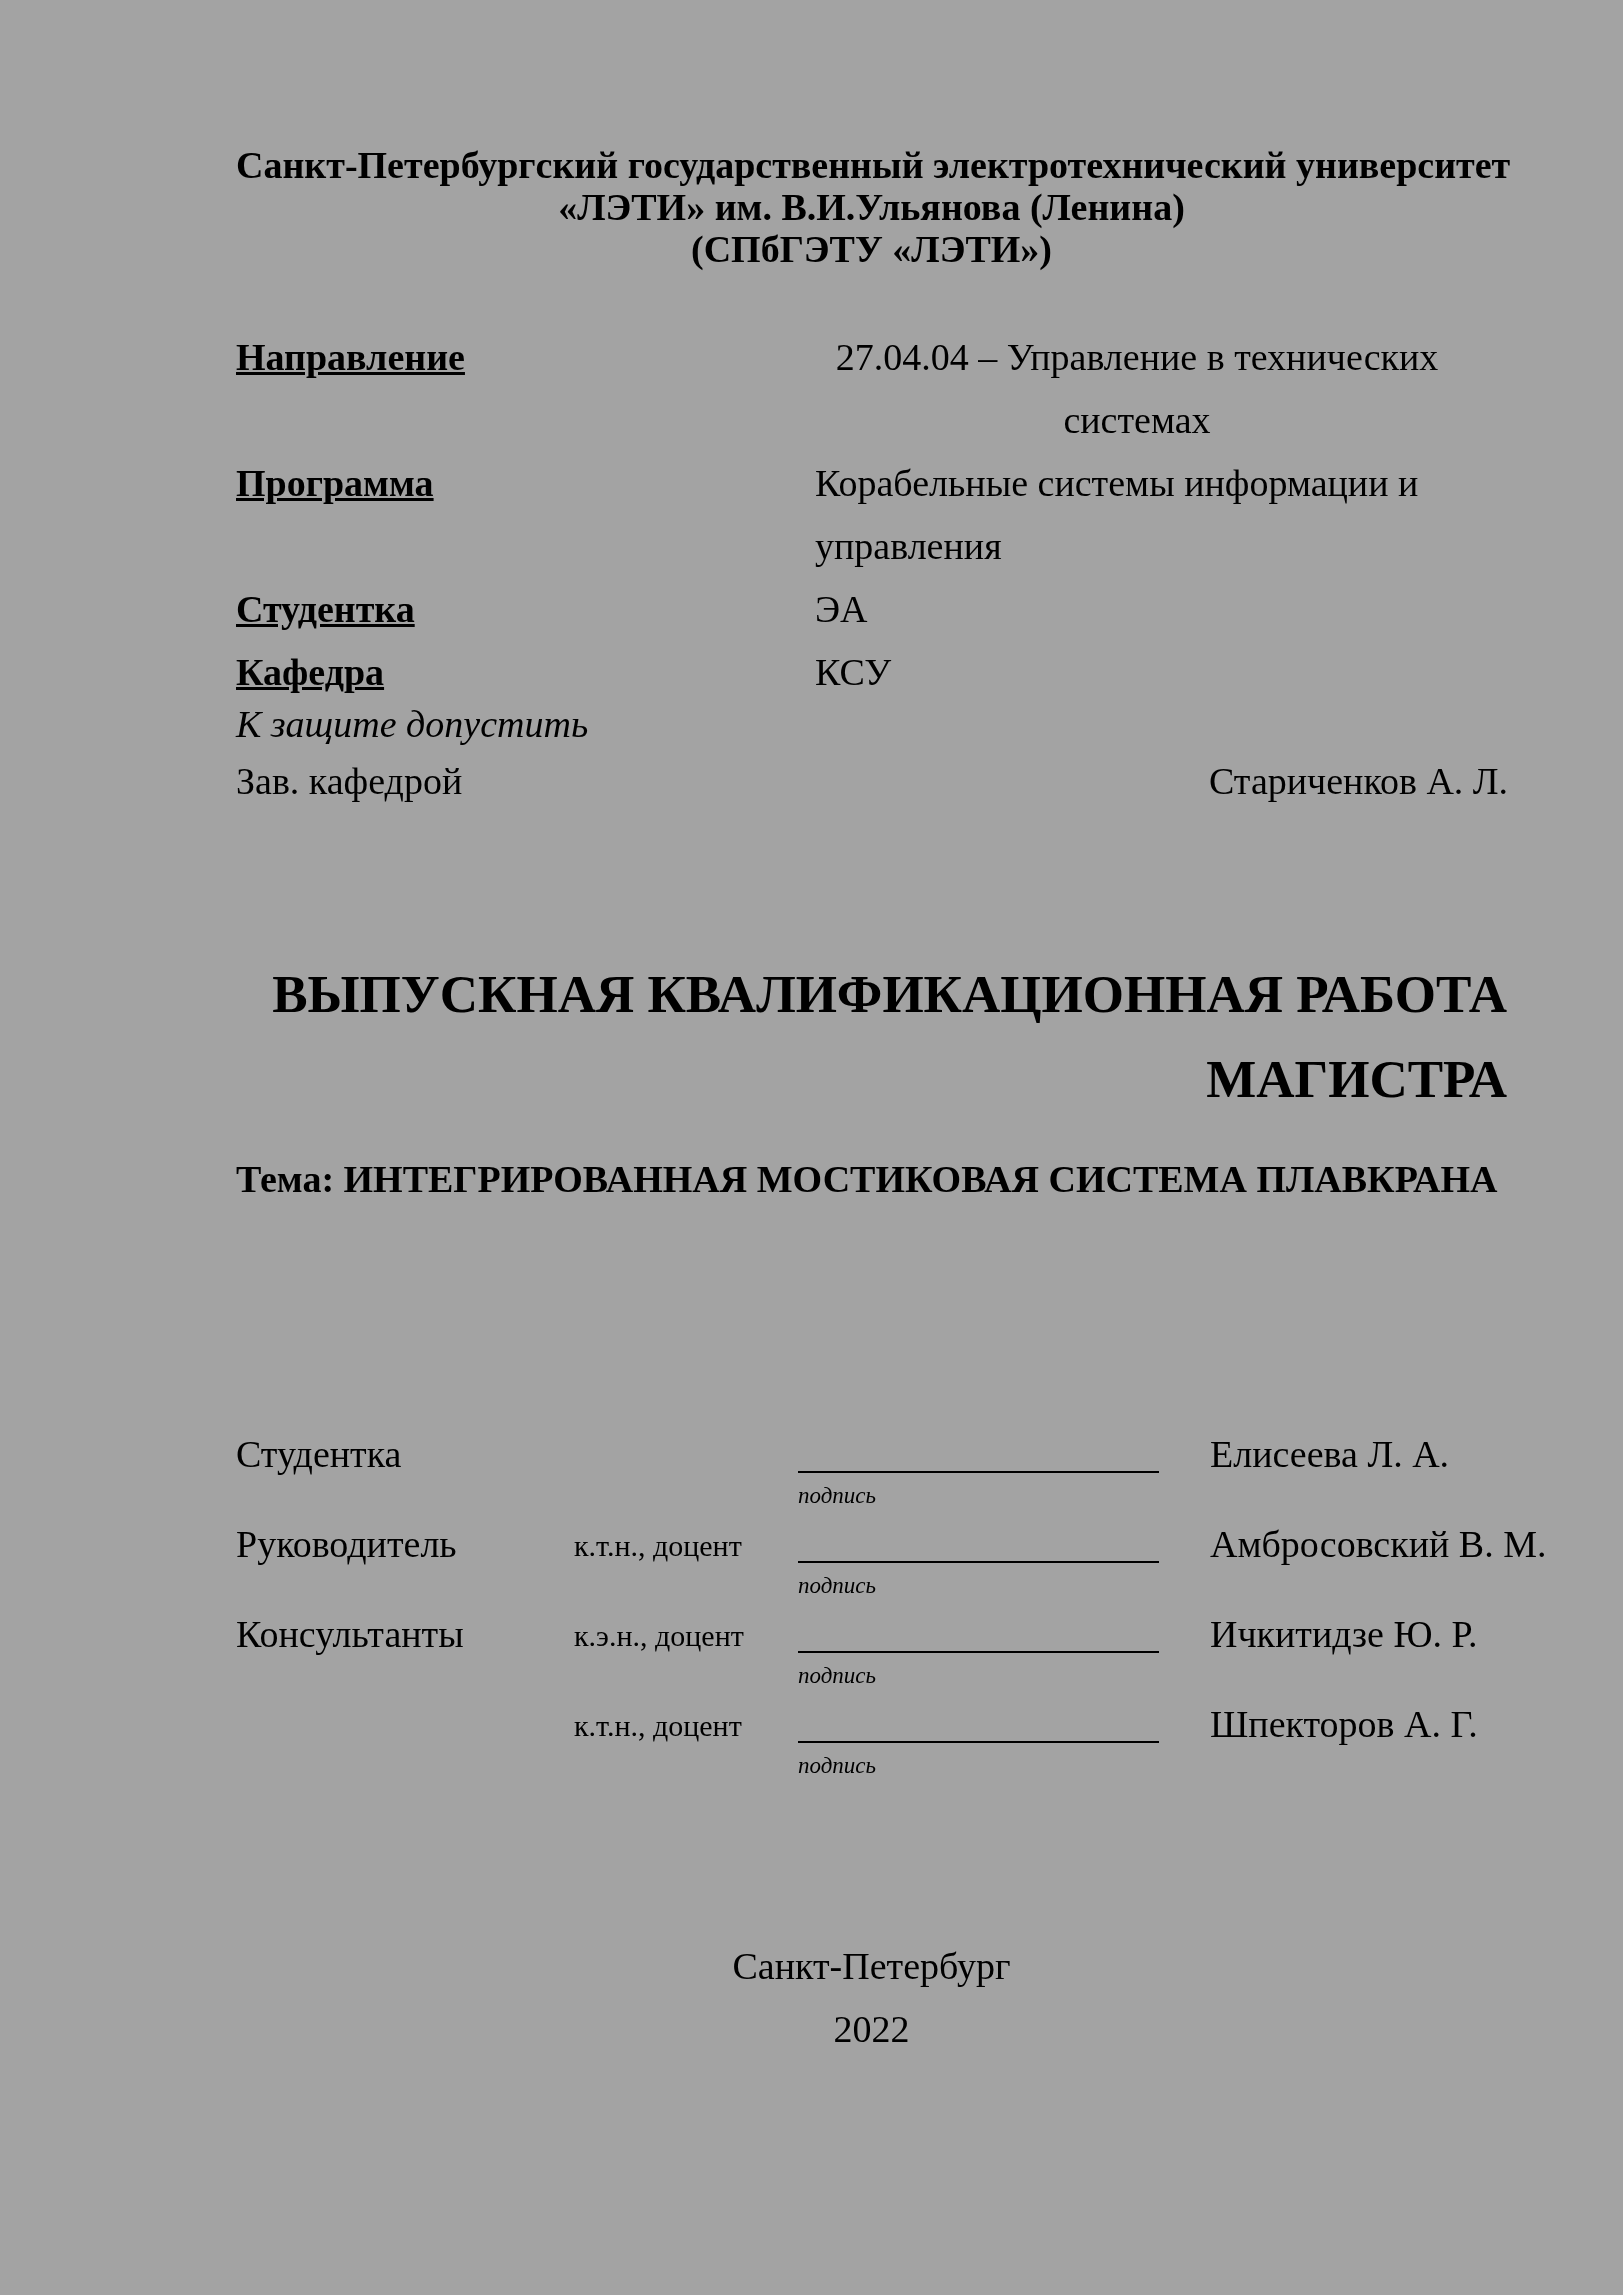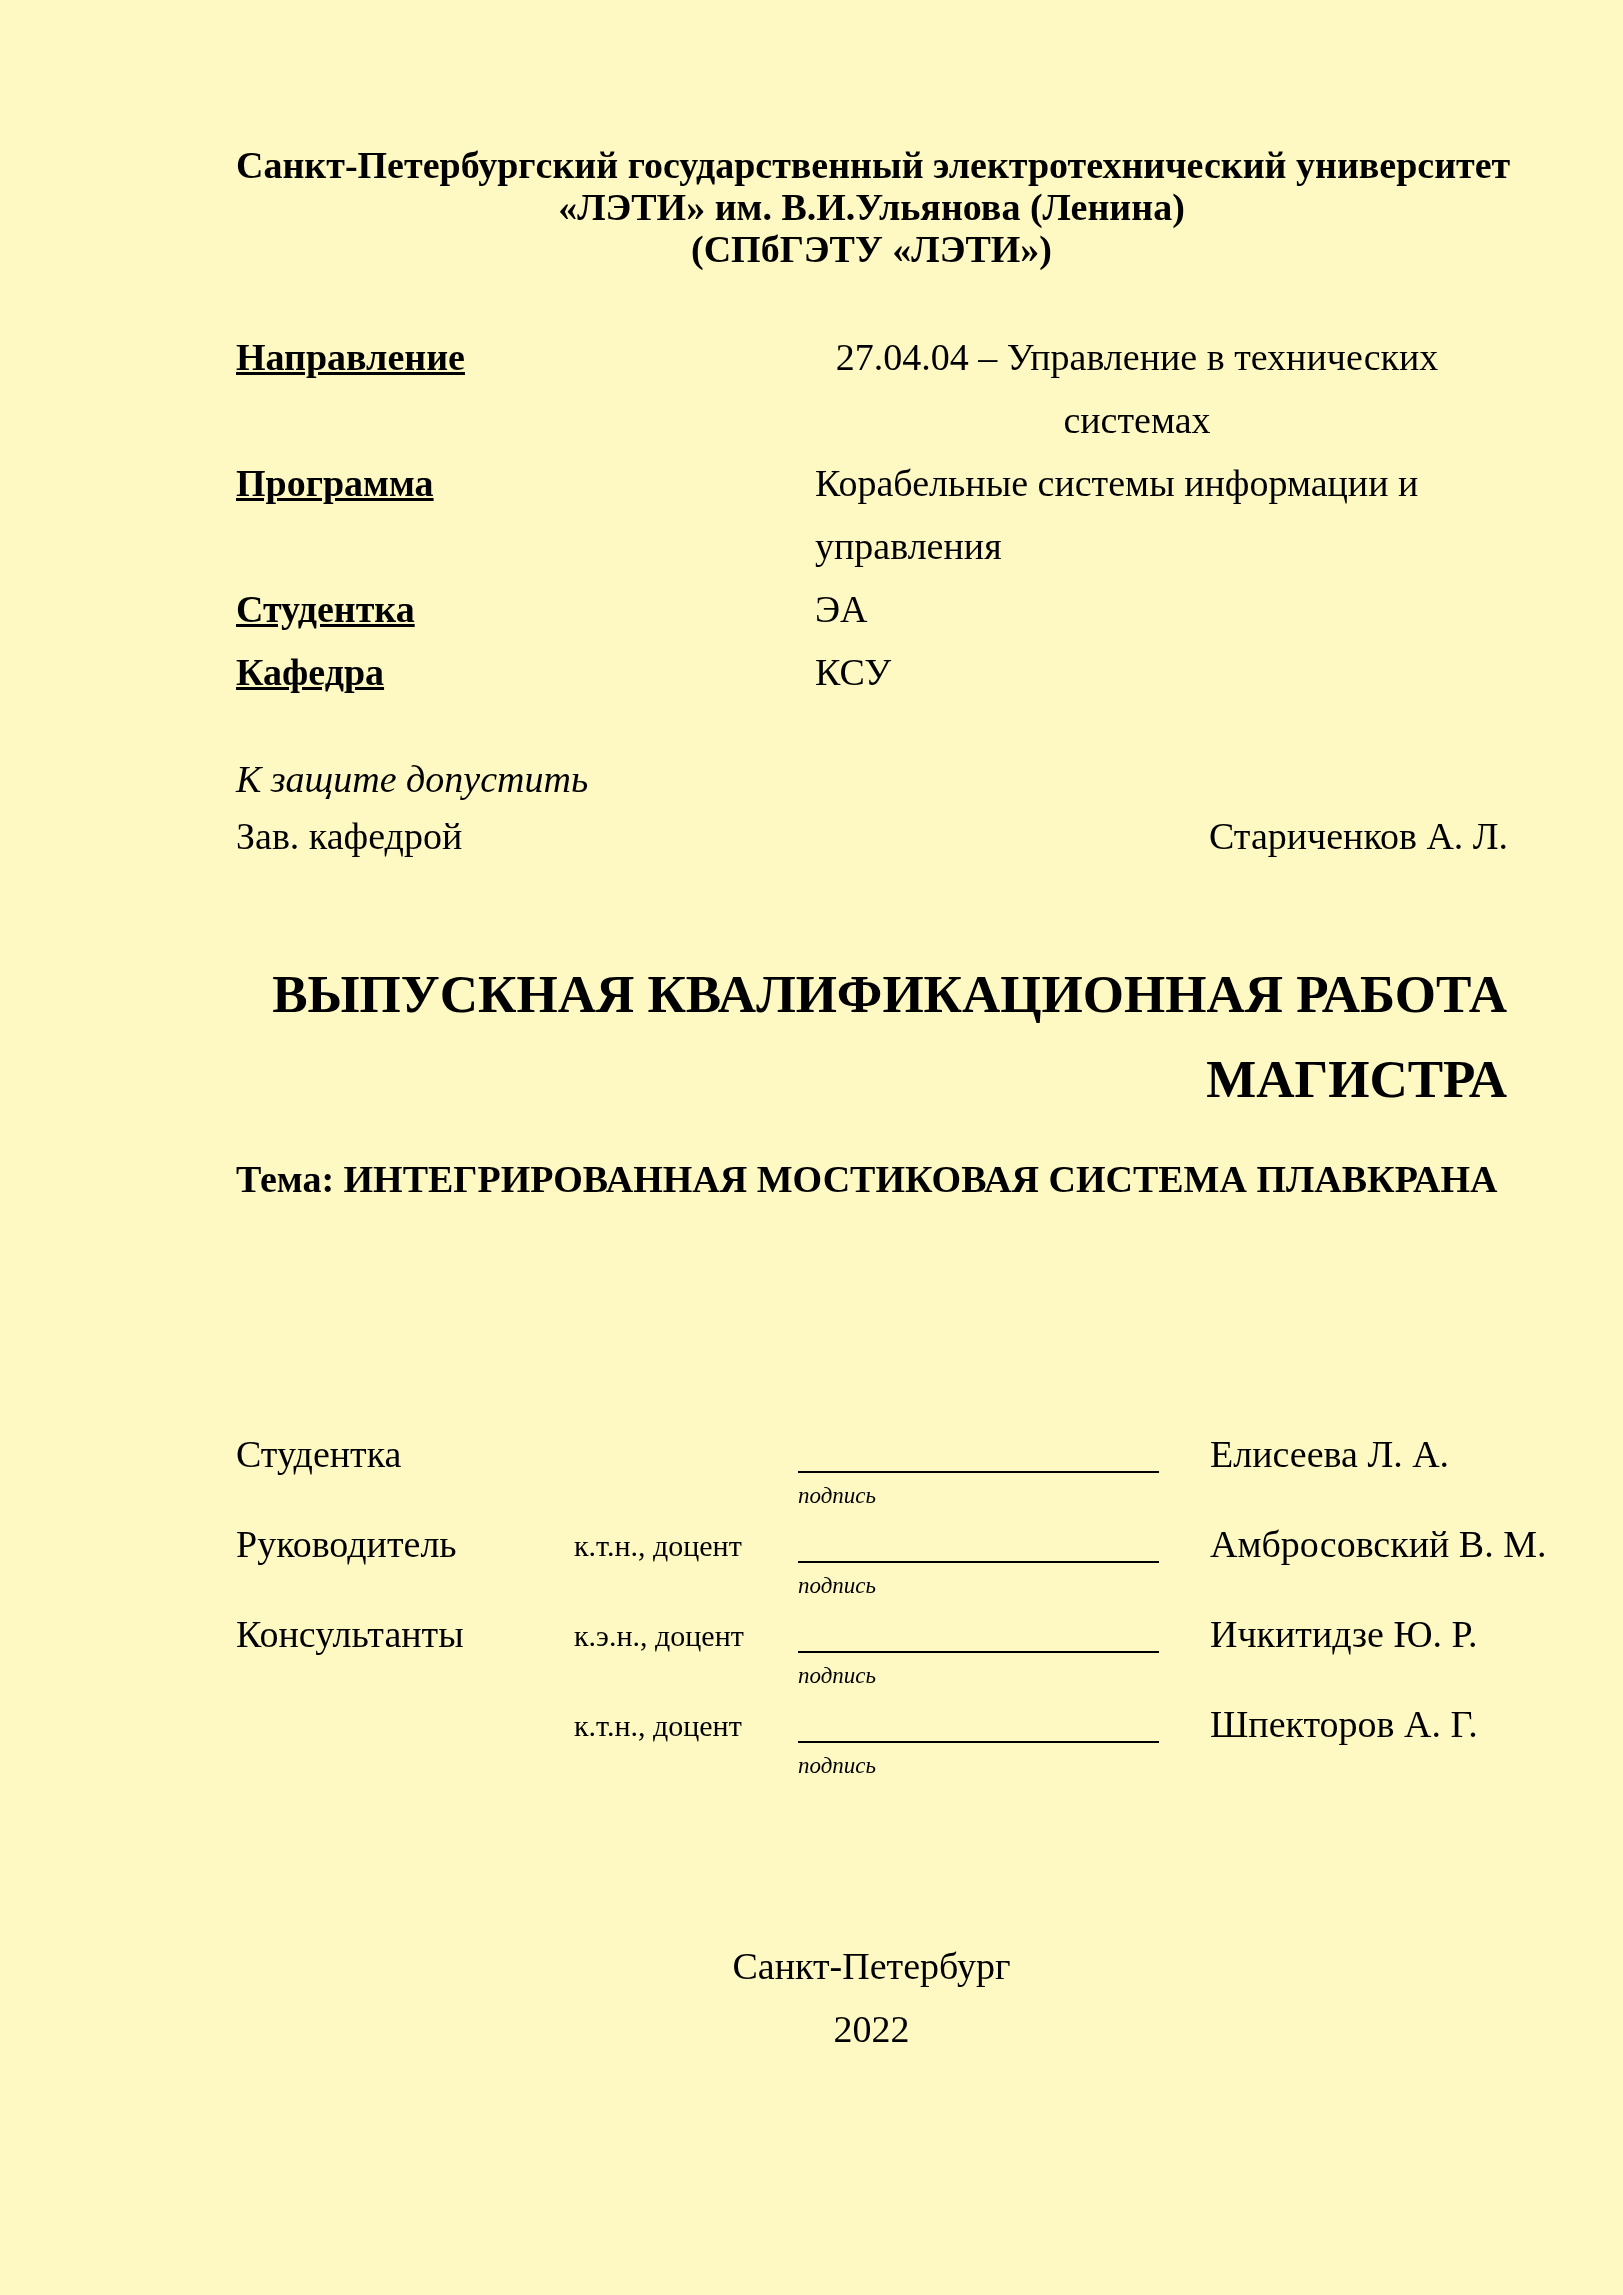--- a/index.html
+++ b/index.html
@@ -4,21 +4,21 @@
 <style>
   html, body {
     margin: 0;
     padding: 0;
     background: #ffffff;
   }
   .page {
     position: relative;
     width: 1623px;
     height: 2295px;
-    background: #fef9c3;
+    background: #a3a3a3;
     color: #000000;
     font-family: "Liberation Serif", "DejaVu Serif", serif;
     font-size: 38px;
     overflow: hidden;
   }
 
   
   .org-header {
     position: absolute;
     left: 236px;
@@ -46,21 +46,21 @@
     max-width: 644px;
     text-align: center;
     font-family: Liberation Serif, serif;
   }
 
   
   .admission {
     position: absolute;
     left: 236px;
     right: 116px;
-    top: 751px;
+    top: 696px;
     line-height: 57px;
   }
   .admission-note { font-style: italic; }
   .admission-row { position: relative; }
   .admission-name {
     position: absolute;
     left: 973px;
     top: 0;
     white-space: nowrap;
   }

